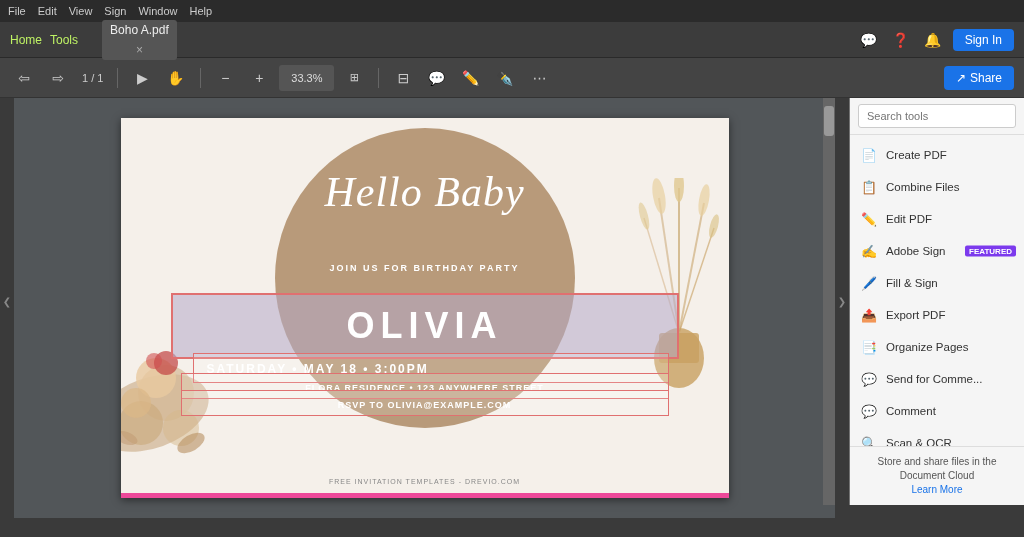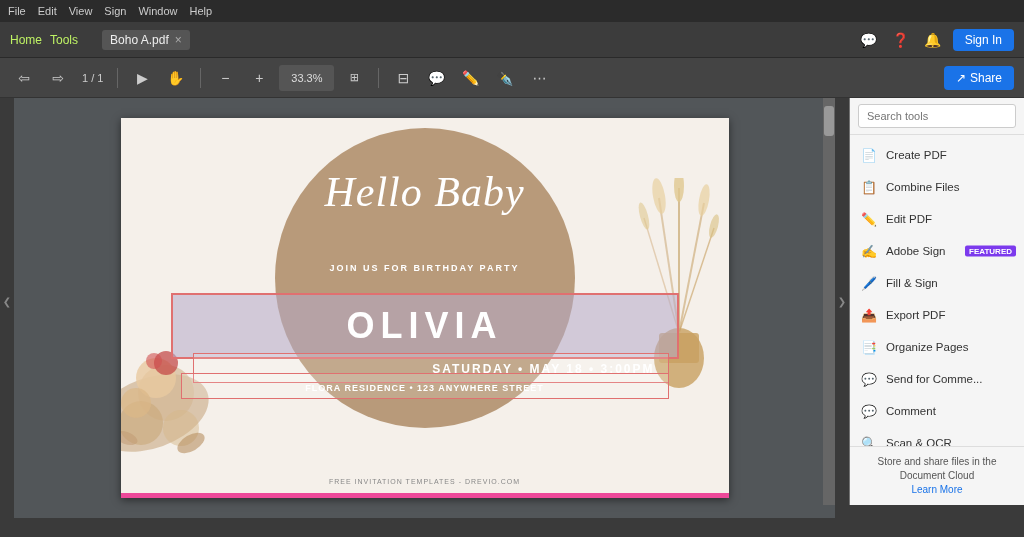--- a/index.html
+++ b/index.html
@@ -223,21 +223,21 @@
     }
 
     
     .date-box {
       position: absolute;
       top: 235px;
       left: 72px;
       right: 60px;
       background: rgba(255,255,255,0.15);
       border: 1.5px solid #e07070;
-      text-align: right;
+      text-align: left;
       padding: 5px 13px;
       z-index: 3;
     }
     .date-text {
       font-size: 12px;
       font-weight: 700;
       color: white;
       letter-spacing: 2px;
     }
 
@@ -434,21 +434,21 @@
   <span>View</span>
   <span>Sign</span>
   <span>Window</span>
   <span>Help</span>
 </div>
 
 <div class="app-header">
   <span class="app-nav">Home</span>
   <span class="app-nav">Tools</span>
 
-  <div style="margin-left: 16px; display:flex; align-items:center; background:#555; border-radius:3px; padding:3px 8px; gap:6px;">
+  <div style="margin-left: 16px; display:flex; align-items:center; background:#555; border-radius:3px; padding:3px 8px; gap:6px;flex-direction:column;">
     <span style="color:#eee; font-size:12px;">Boho A.pdf</span>
     <span style="color:#aaa; font-size:12px; cursor:pointer;">×</span>
   </div>
 
   <div class="header-icons">
     <span class="header-icon-btn">💬</span>
     <span class="header-icon-btn">❓</span>
     <span class="header-icon-btn">🔔</span>
     <button class="sign-in-btn">Sign In</button>
   </div>
@@ -553,20 +553,23 @@
           </div>
 
           <div class="date-box">
             <span class="date-text">SATURDAY • MAY 18 • 3:00PM</span>
           </div>
 
           <div class="venue-box">
             <span class="venue-text">FLORA RESIDENCE • 123 ANYWHERE STREET</span>
           </div>
 
+          <div class="rsvp-box">
+            <span class="rsvp-text">RSVP TO OLIVIA@EXAMPLE.COM</span>
+          </div>
 
           <div class="footer-text">FREE INVITATION TEMPLATES - DREVIO.COM</div>
         </div>
       </div>
     </div>
 
     <div class="pdf-scroll-bar">
       <div class="pdf-scroll-thumb"></div>
     </div>
   </div>

